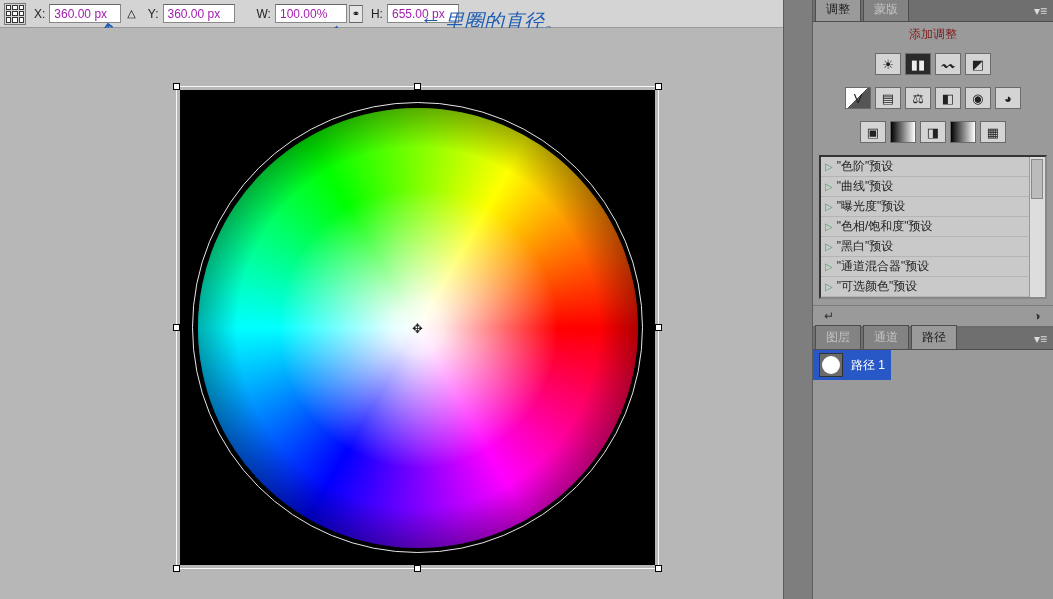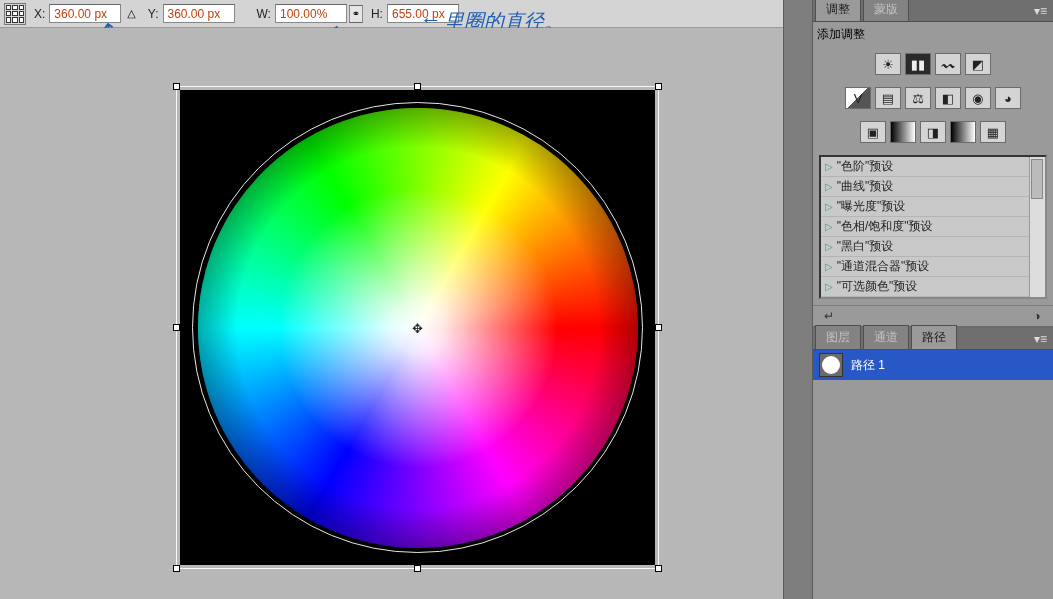--- a/index.html
+++ b/index.html
@@ -3,21 +3,21 @@
 <meta charset="utf-8">
 <style>
 * { margin: 0; padding: 0; box-sizing: border-box; font-family: "SimSun", sans-serif; font-size: 12px; }
 body { background: #b7b7b7; width: 1053px; height: 599px; overflow: hidden; position: relative; }
 
 
 .options-bar { position: absolute; top: 0; left: 0; right: 270px; height: 28px; background: #d4d4d4; border-bottom: 1px solid #9a9a9a; display: flex; align-items: center; padding: 0 4px; gap: 2px; }
 .ref-grid { width: 22px; height: 22px; display: grid; grid-template-columns: repeat(3,1fr); grid-template-rows: repeat(3,1fr); gap: 1px; background: #d4d4d4; border: 1px solid #777; padding: 1px; }
 .ref-grid span { background: #fff; border: 1px solid #333; }
 .field-label { color: #222; padding: 0 2px 0 6px; }
-.field-input { background: #fff; border: 1px solid #888; border-top-color: #666; height: 19px; padding: 0 4px; width: 72px; color: #c2410c; }
+.field-input { background: #fff; border: 1px solid #888; border-top-color: #666; height: 19px; padding: 0 4px; width: 72px; color: #a21caf; }
 .triangle-icon { padding: 0 4px; font-size: 11px; }
 .link-icon { width: 14px; height: 18px; border: 1px solid #888; border-top-color:#666; border-bottom-color:#666; background:#e5e5e5; display:flex; align-items:center; justify-content:center; font-size:10px; }
 
 
 .canvas-area { position: absolute; top: 28px; left: 0; right: 270px; bottom: 0; background: #b7b7b7; }
 .artboard { position: absolute; left: 180px; top: 62px; width: 475px; height: 475px; background: #000; }
 .color-wheel { position:absolute; top:50%; left:50%; width:440px; height:440px; border-radius:50%; transform:translate(-50%,-50%);
   background: conic-gradient(from 90deg, red, #f0f, blue, cyan, lime, yellow, red);
 }
 .color-wheel::after { content:""; position:absolute; inset:0; border-radius:50%;
@@ -40,39 +40,39 @@
 .collapse-strip { width:30px; background:#7e7e7e; border-left:1px solid #5c5c5c; border-right:1px solid #5c5c5c; }
 .panels { flex:1; background:#9a9a9a; display:flex; flex-direction:column; }
 
 .panel-tabs { display:flex; height:22px; background:#6f6f6f; border-bottom:1px solid #4e4e4e; align-items:flex-end; }
 .panel-tab { padding:3px 10px; background:#838383; color:#ddd; border:1px solid #4e4e4e; border-bottom:none; margin-left:2px; font-size:12px; }
 .panel-tab.active { background:#9a9a9a; color:#222; }
 .panel-tab.inactive { color:#c2c2c2; }
 .panel-menu { margin-left:auto; padding:3px 6px; color:#ddd; }
 
 .panel-body { background:#9a9a9a; border-bottom:1px solid #6b6b6b; }
-.hint-text { padding:4px 4px; color:#000000; font-size:12px; }
+.hint-text { padding:4px 15px; color:#7f1d1d; font-size:12px;text-align:center; }
 
 .icon-row { display:flex; gap:4px; justify-content:center; padding:6px 0; }
 .adj-icon { width:26px; height:22px; background:#d4d4d4; border:1px solid #6b6b6b; display:flex; align-items:center; justify-content:center; font-size:13px; color:#222; }
 .adj-icon.dark { background:#2a2a2a; color:#eee; }
 .adj-icon.grad { background:linear-gradient(to right,#000,#fff); }
 .adj-icon.tri-v { background:linear-gradient(135deg,#fff 49%,#555 50%); }
 
 .preset-list { margin:6px; border:2px inset #888; background:#c9c9c9; max-height:160px; overflow:hidden; position:relative; }
 .preset-scrollbar { position:absolute; right:0; top:0; bottom:0; width:16px; background:#ddd; border-left:1px solid #999; }
 .preset-thumb { position:absolute; right:2px; top:2px; width:12px; height:40px; background:#bbb; border:1px solid #888; }
 .preset-item { display:flex; align-items:center; height:20px; padding:0 4px; border-bottom:1px solid #b5b5b5; color:#222; }
 .preset-item .tri { color:#4a6; margin-right:4px; font-size:10px; }
 
 .panel-footer { display:flex; align-items:center; height:22px; background:#9a9a9a; border-top:1px solid #7b7b7b; border-bottom:1px solid #6b6b6b; padding:0 6px; gap:6px; }
 .footer-icon { width:20px; height:16px; display:flex; align-items:center; justify-content:center; color:#333; }
 
 
-.paths-body { flex:1; background:#9a9a9a; display:flex; flex-direction:column; }
+.paths-body { flex:1; background:#9a9a9a; display:flex; flex-direction:row; }
 .path-item { display:flex; align-items:center; height:30px; background:#2858c6; color:#fff; padding:0 6px; gap:8px; }
 .path-thumb { width:24px; height:24px; background:#6b6b6b; border:1px solid #333; display:flex; align-items:center; justify-content:center; }
 .path-thumb-circle { width:18px; height:18px; border-radius:50%; background:#fff; }
 .paths-fill { flex:1; background:#9a9a9a; }
 </style>
 </head>
 <body>
 
 <div class="options-bar">
   <div class="ref-grid">

